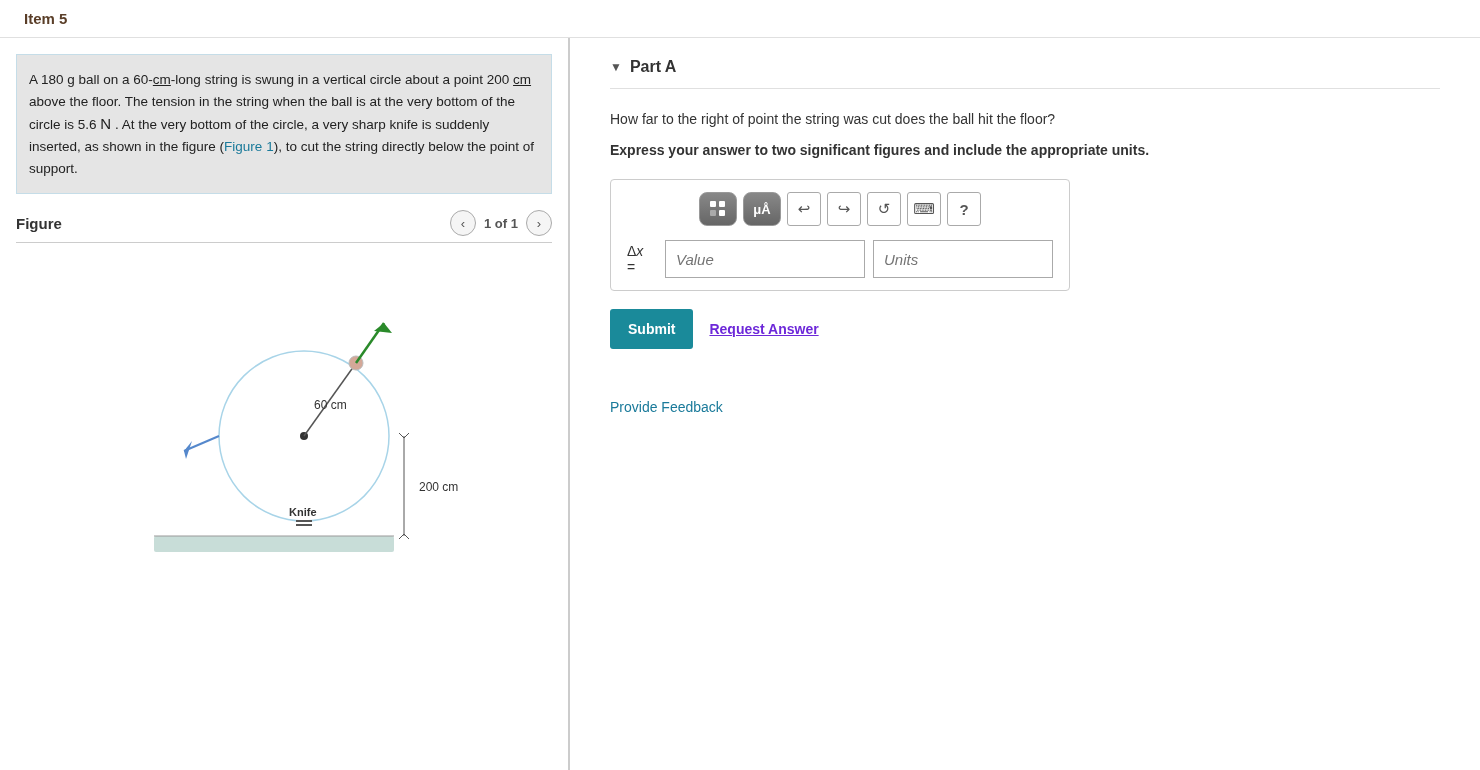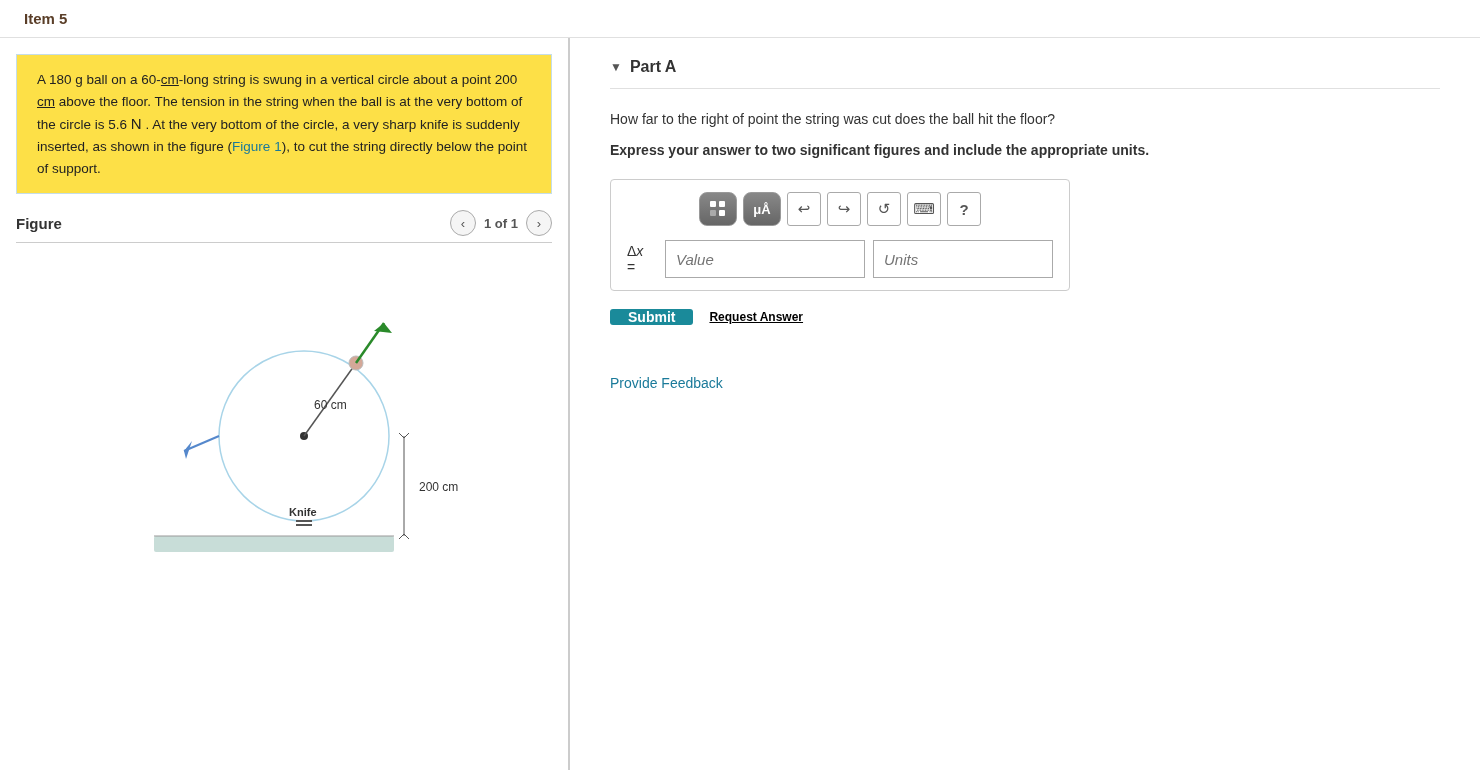--- a/index.html
+++ b/index.html
@@ -7,21 +7,21 @@
 
     .page-container { width: 1480px; min-height: 770px; display: flex; flex-direction: column; }
 
     .item-header { padding: 10px 24px; font-size: 15px; font-weight: bold; color: #5a3e28; border-bottom: 1px solid #e0e0e0; }
 
     .main-content { display: flex; flex: 1; }
 
     
     .left-panel { width: 570px; border-right: 2px solid #ccc; padding: 0; display: flex; flex-direction: column; }
 
-    .problem-box { background: #fde047; border: 1px solid #c5dde8; margin: 16px; padding: 14px 20px; font-size: 13.5px; line-height: 1.6; color: #222; }
+    .problem-box { background: #e5e5e5; border: 1px solid #c5dde8; margin: 16px; padding: 14px 12px; font-size: 13.5px; line-height: 1.6; color: #222; }
     .problem-box .underline-text { text-decoration: underline; }
     .problem-box .link-text { color: #1a7a9a; cursor: pointer; }
     .problem-box .normal-weight { font-weight: normal; font-size: 15px; }
 
     .figure-section { padding: 0 16px; }
     .figure-header { display: flex; align-items: center; justify-content: space-between; border-bottom: 1px solid #ccc; padding-bottom: 6px; margin-bottom: 8px; }
     .figure-title { font-weight: bold; font-size: 15px; }
     .figure-nav { display: flex; align-items: center; gap: 8px; }
     .nav-btn { width: 26px; height: 26px; border-radius: 50%; border: 1px solid #aaa; background: #f5f5f5; display: flex; align-items: center; justify-content: center; cursor: pointer; font-size: 13px; color: #555; }
     .page-indicator { font-size: 13px; color: #555; font-weight: bold; }
@@ -43,22 +43,22 @@
     .toolbar { display: flex; align-items: center; gap: 6px; margin-bottom: 14px; justify-content: center; }
     .tool-btn { width: 38px; height: 34px; border: 1px solid #999; border-radius: 8px; background: linear-gradient(to bottom, #888, #666); display: flex; align-items: center; justify-content: center; cursor: pointer; color: #fff; font-size: 13px; font-weight: bold; }
     .tool-btn-white { background: #fff; border: 1px solid #aaa; color: #555; width: 34px; height: 34px; border-radius: 3px; display: flex; align-items: center; justify-content: center; cursor: pointer; font-size: 15px; }
 
     .input-row { display: flex; align-items: center; gap: 8px; }
     .delta-label { font-size: 14px; color: #333; margin-right: 4px; }
     .value-input { width: 200px; height: 38px; border: 1px solid #aaa; padding: 4px 10px; font-size: 15px; color: #aaa; font-style: italic; outline: none; }
     .units-input { width: 180px; height: 38px; border: 1px solid #aaa; padding: 4px 10px; font-size: 15px; color: #aaa; font-style: italic; outline: none; }
 
     .action-row { display: flex; align-items: center; gap: 16px; margin-top: 18px; }
-    .submit-btn { background: #1a8a9a; color: #fff; border: none; padding: 0 18px; font-size: 14px; border-radius: 3px; cursor: pointer; font-weight: bold; }
-    .request-answer-link { color: #000000; font-size: 12px; font-weight: bold; text-decoration: underline; cursor: pointer; }
+    .submit-btn { background: #1a8a9a; color: #fff; border: none; padding: 12px 18px; font-size: 14px; border-radius: 3px; cursor: pointer; font-weight: bold; }
+    .request-answer-link { color: #6d28d9; font-size: 14px; font-weight: bold; text-decoration: underline; cursor: pointer; }
 
     .provide-feedback { margin-top: 40px; color: #1a7a9a; font-size: 14px; cursor: pointer; text-decoration: none; }
 
     
     svg { overflow: visible; }
   </style>
 </head>
 <body>
 
 <div class="page-container">

